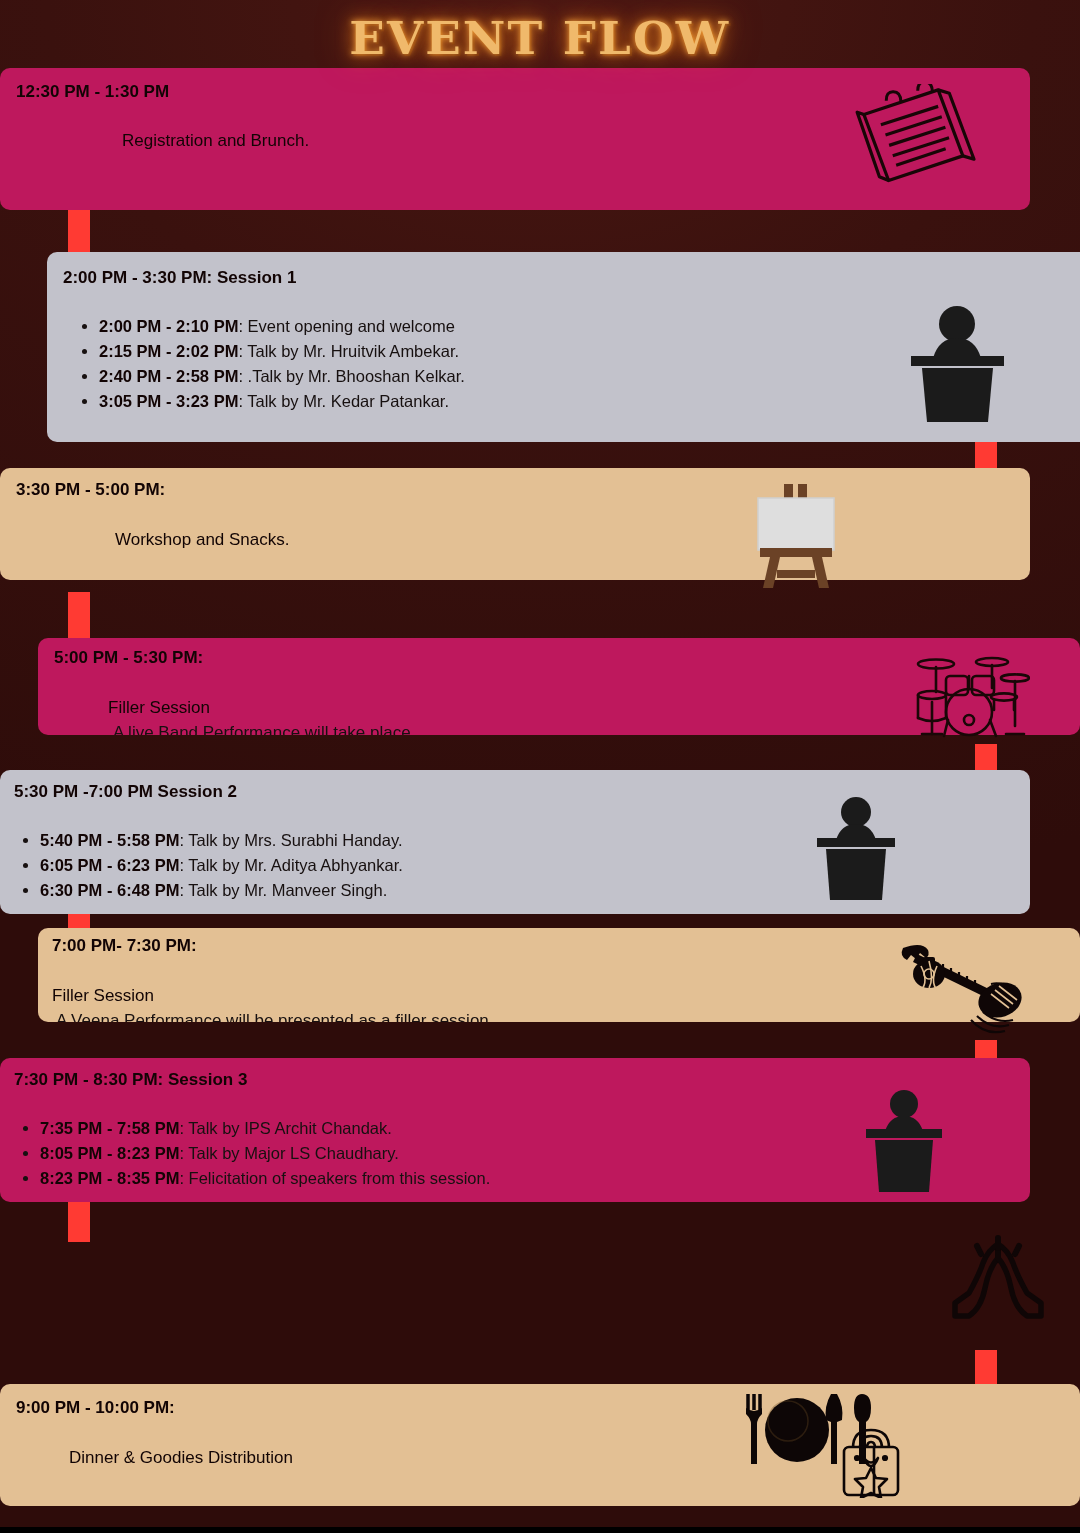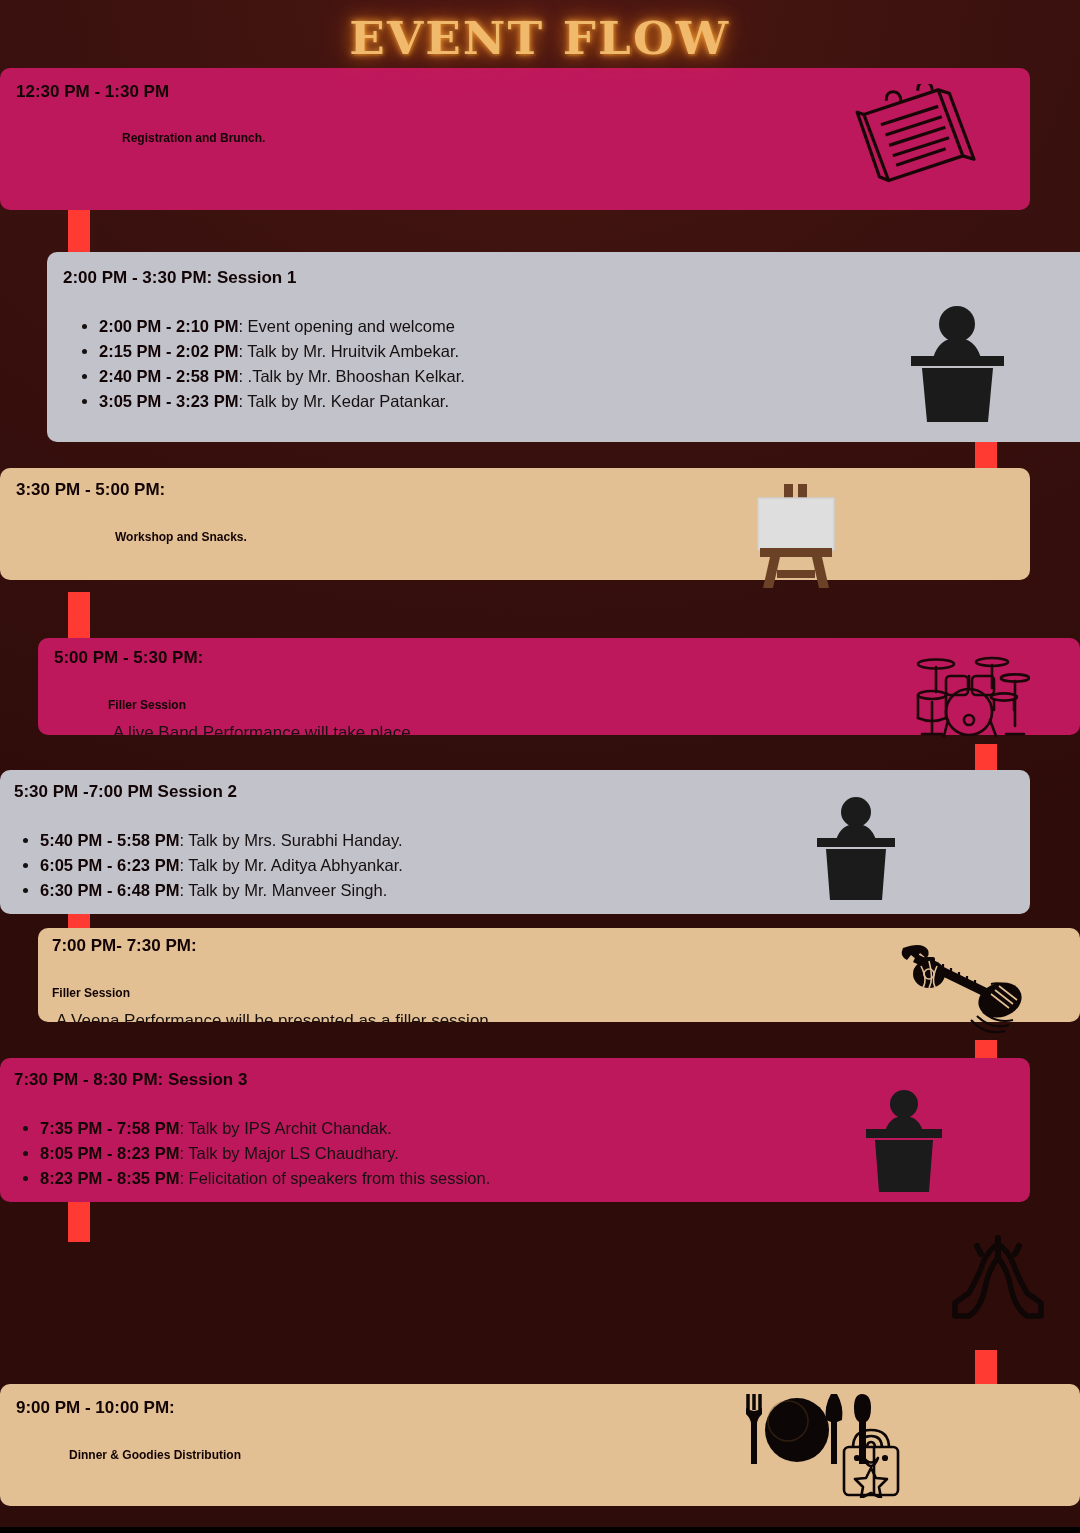--- a/index.html
+++ b/index.html
@@ -76,22 +76,22 @@
 
   .card-head {
     position: absolute;
     font-size: 17px;
     font-weight: bold;
     color: #120404;
     white-space: nowrap;
   }
   .card-sub {
     position: absolute;
-    font-size: 12px;
-    font-weight: bold;
+    font-size: 17px;
+    font-weight: normal;
     color: #120404;
     white-space: nowrap;
   }
   .card-note {
     position: absolute;
     font-size: 17px;
     color: #171010;
     white-space: nowrap;
   }
   ul.bullets {

